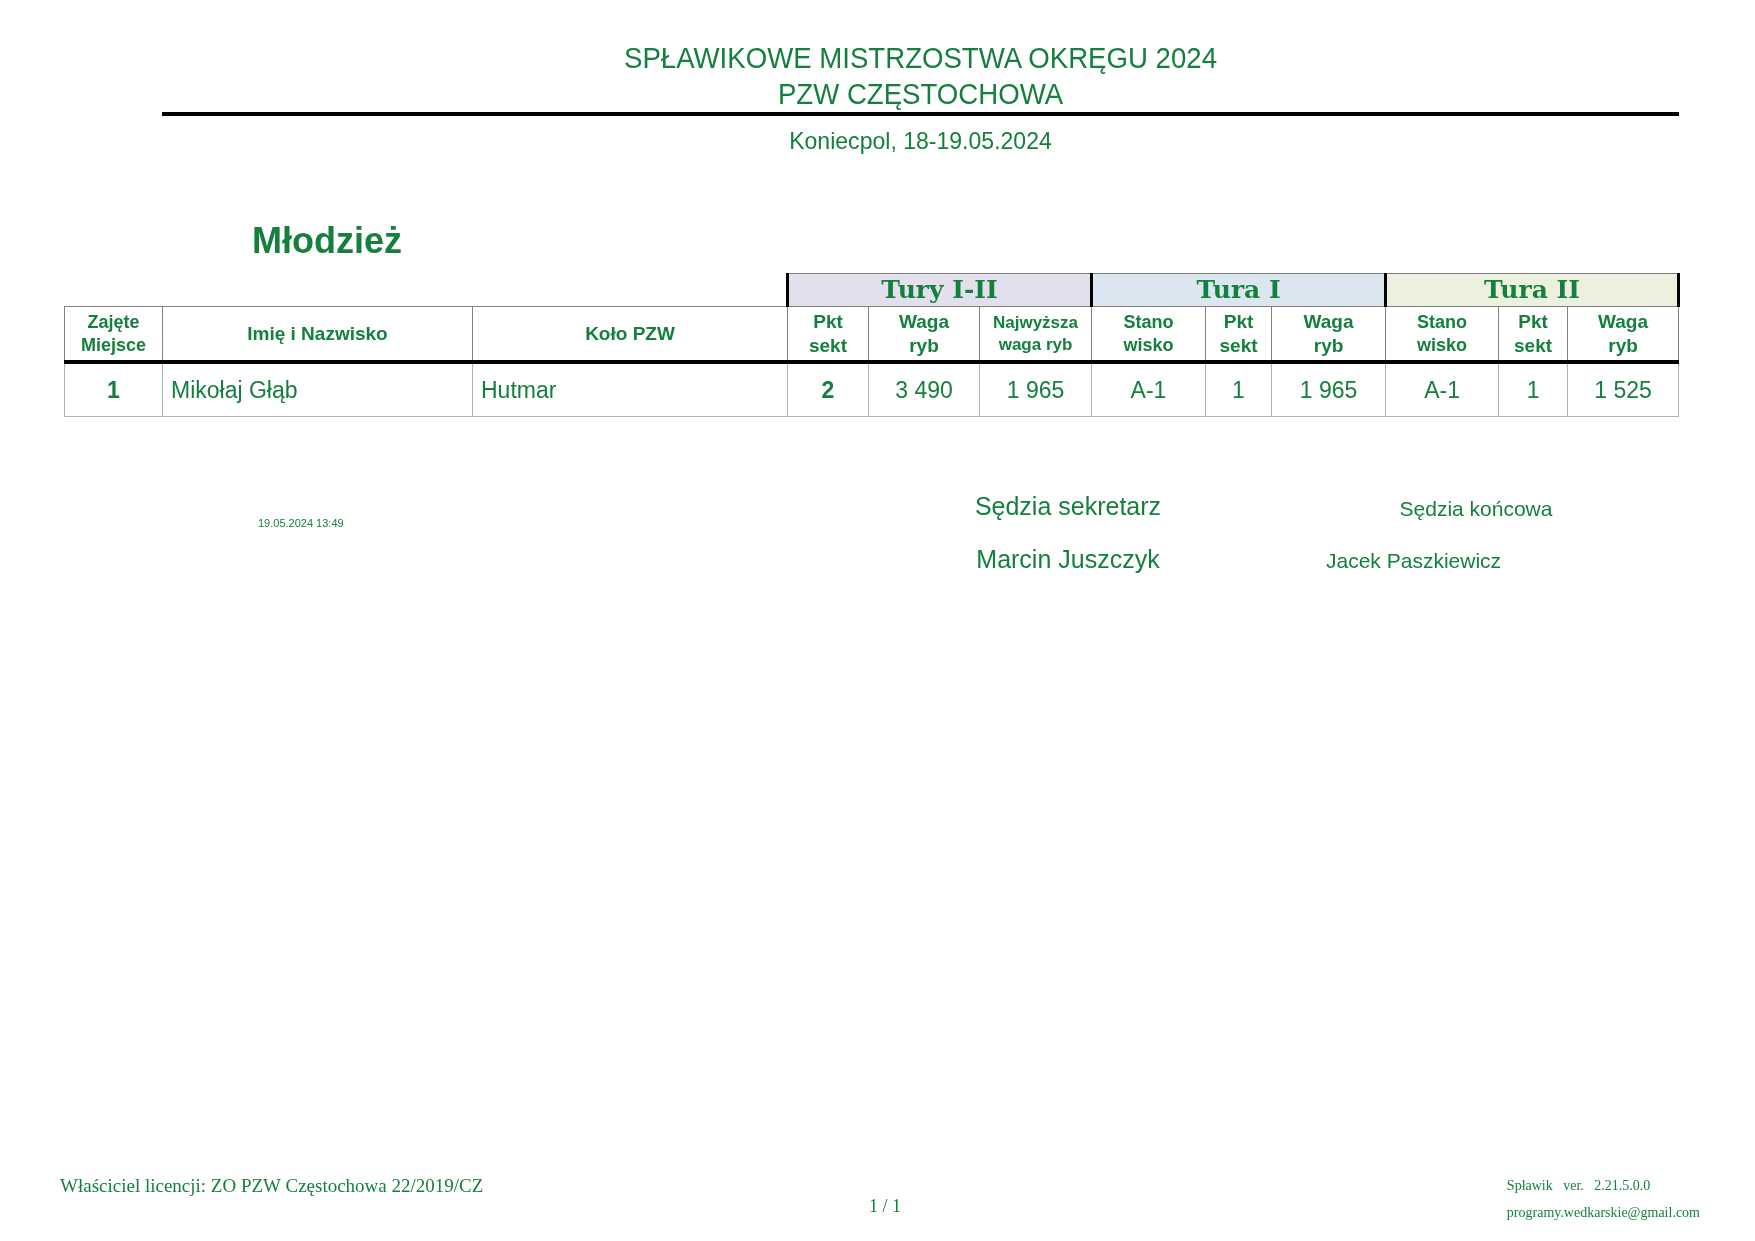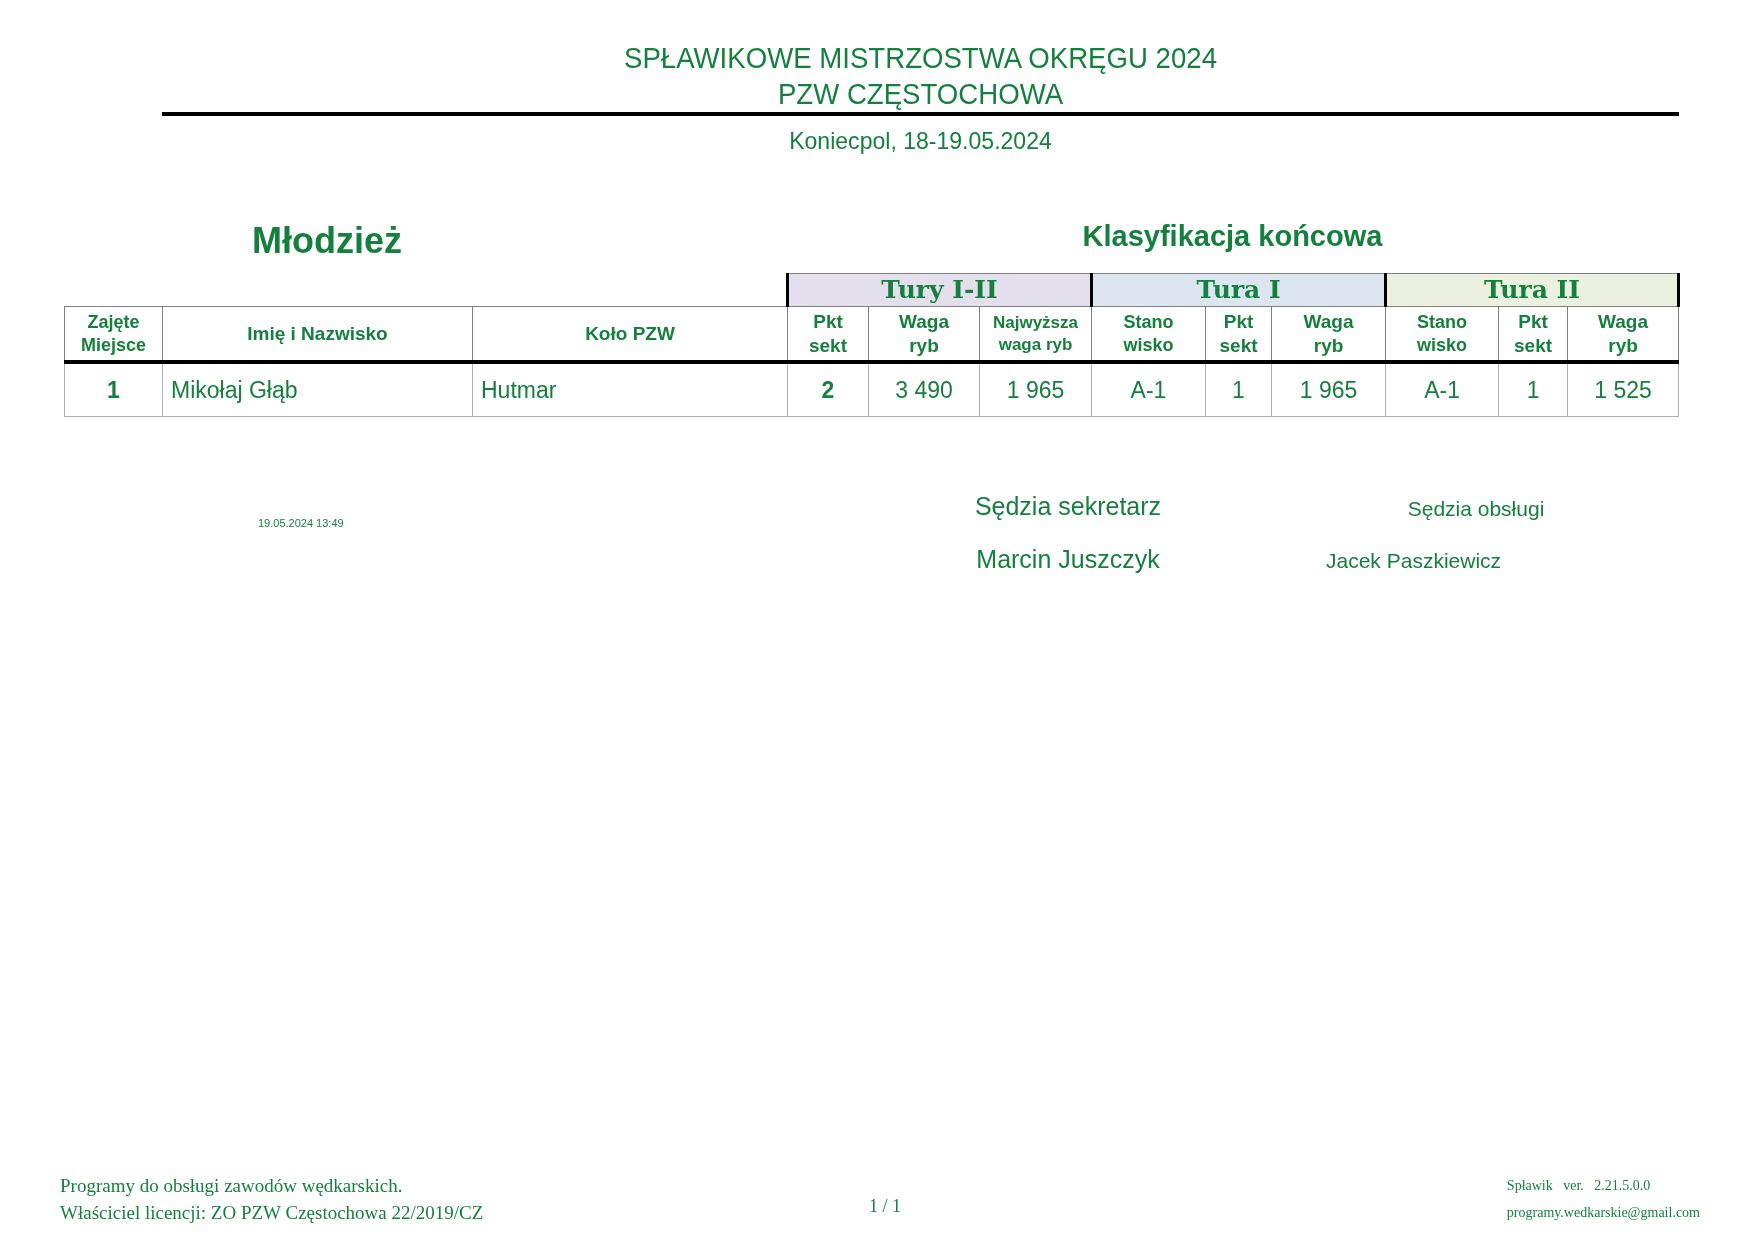--- a/index.html
+++ b/index.html
@@ -62,21 +62,20 @@
 <div class="page">
 
   <div class="header-block">
     <div class="title-line">SPŁAWIKOWE MISTRZOSTWA OKRĘGU 2024</div>
     <div class="title-line">PZW CZĘSTOCHOWA</div>
   </div>
   <div class="rule"></div>
   <div class="subtitle">Koniecpol, 18-19.05.2024</div>
 
   <div class="heading-category">Młodzież</div>
-  <div class="heading-classification">Klasyfikacja końcowa</div>
 
   <table class="results">
     <colgroup>
       <col style="width:98px">
         <col style="width:310px">
         <col style="width:315px">
       <col style="width:81px">
         <col style="width:111px">
         <col style="width:112px">
       <col style="width:114px">
@@ -131,25 +130,24 @@
       <td>1</td>
       <td>1 525</td>
     </tr>
   </tbody>
     </table>
 
   <div class="timestamp">19.05.2024 13:49</div>
 
   <div class="sig-label-secretary">Sędzia sekretarz</div>
   <div class="sig-name-secretary">Marcin Juszczyk</div>
-  <div class="sig-label-chief">Sędzia obsługi</div>
+  <div class="sig-label-chief">Sędzia końcowa</div>
   <div class="sig-name-chief">Jacek Paszkiewicz</div>
 
   <div class="footer-left">
-    <div>Programy do obsługi zawodów wędkarskich.</div>
     <div>Właściciel licencji: ZO PZW Częstochowa 22/2019/CZ</div>
   </div>
   <div class="footer-center">1 / 1</div>
   <div class="footer-right">
     <div class="ver">Spławik ver. 2.21.5.0.0</div>
     <div>programy.wedkarskie@gmail.com</div>
   </div>
 
 </div>
 

